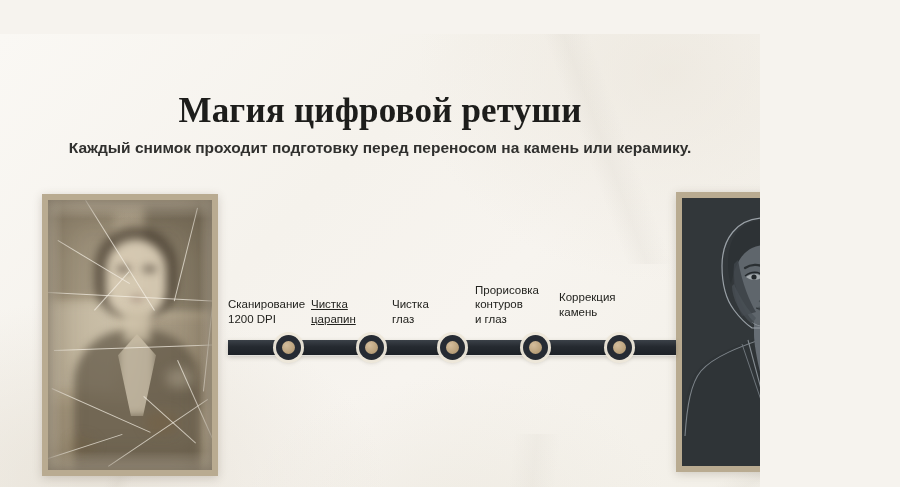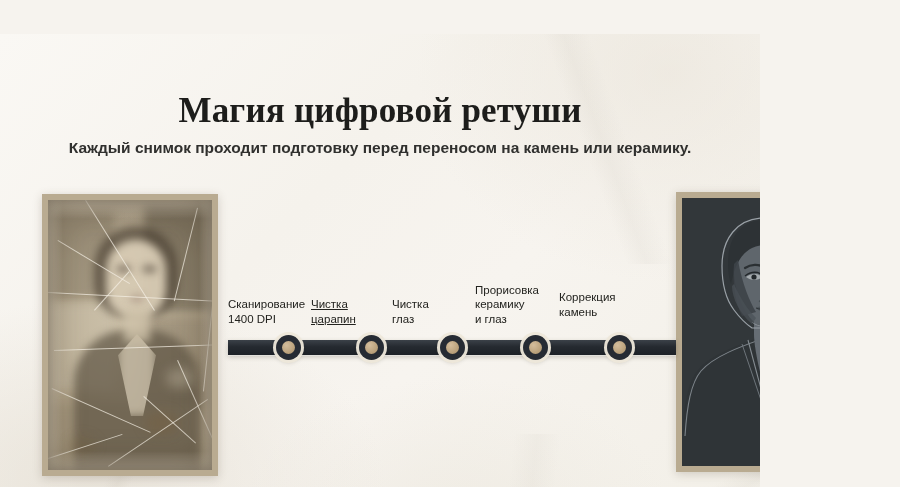--- a/index.html
+++ b/index.html
@@ -230,33 +230,33 @@
           <i></i>
         </div>
         <div class="node" style="left: 378.5px;">
           <i></i>
         </div>
       </div>
   </div>
   <div id="labels">
       <div class="step-label" style="left: 228px; top: 263px;">
         <span>Сканирование</span>
-        <span>1400 DPI</span>
+        <span>1200 DPI</span>
       </div>
       <div class="step-label" style="left: 311px; top: 263px; text-decoration: underline;">
         <span>Чистка</span>
         <span>царапин</span>
       </div>
       <div class="step-label" style="left: 392px; top: 263px;">
         <span>Чистка</span>
         <span>глаз</span>
       </div>
       <div class="step-label" style="left: 475px; top: 248.5px;">
         <span>Прорисовка</span>
-        <span>керамику</span>
+        <span>контуров</span>
         <span>и глаз</span>
       </div>
       <div class="step-label" style="left: 559px; top: 256px;">
         <span>Коррекция</span>
         <span>камень</span>
       </div>
     </div>
 
 </div>
 

